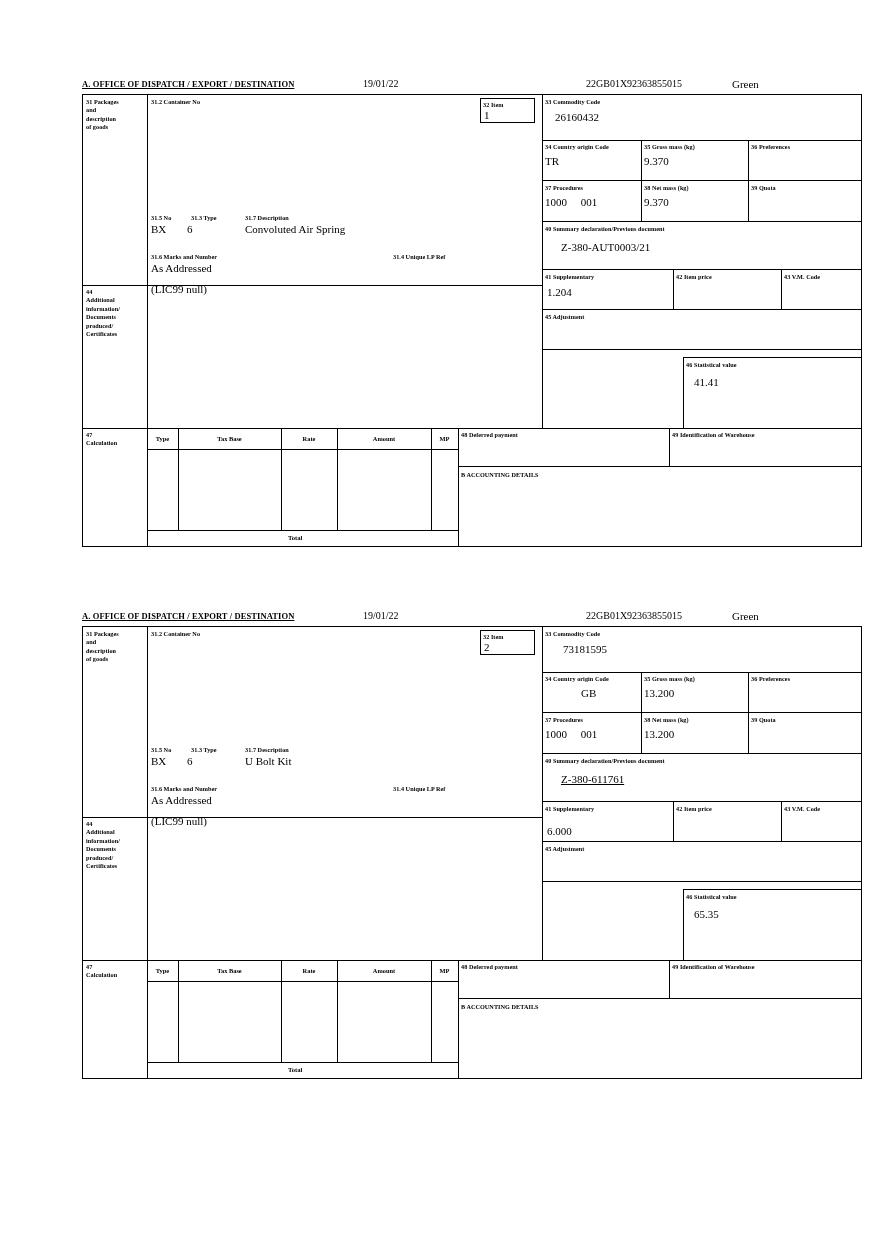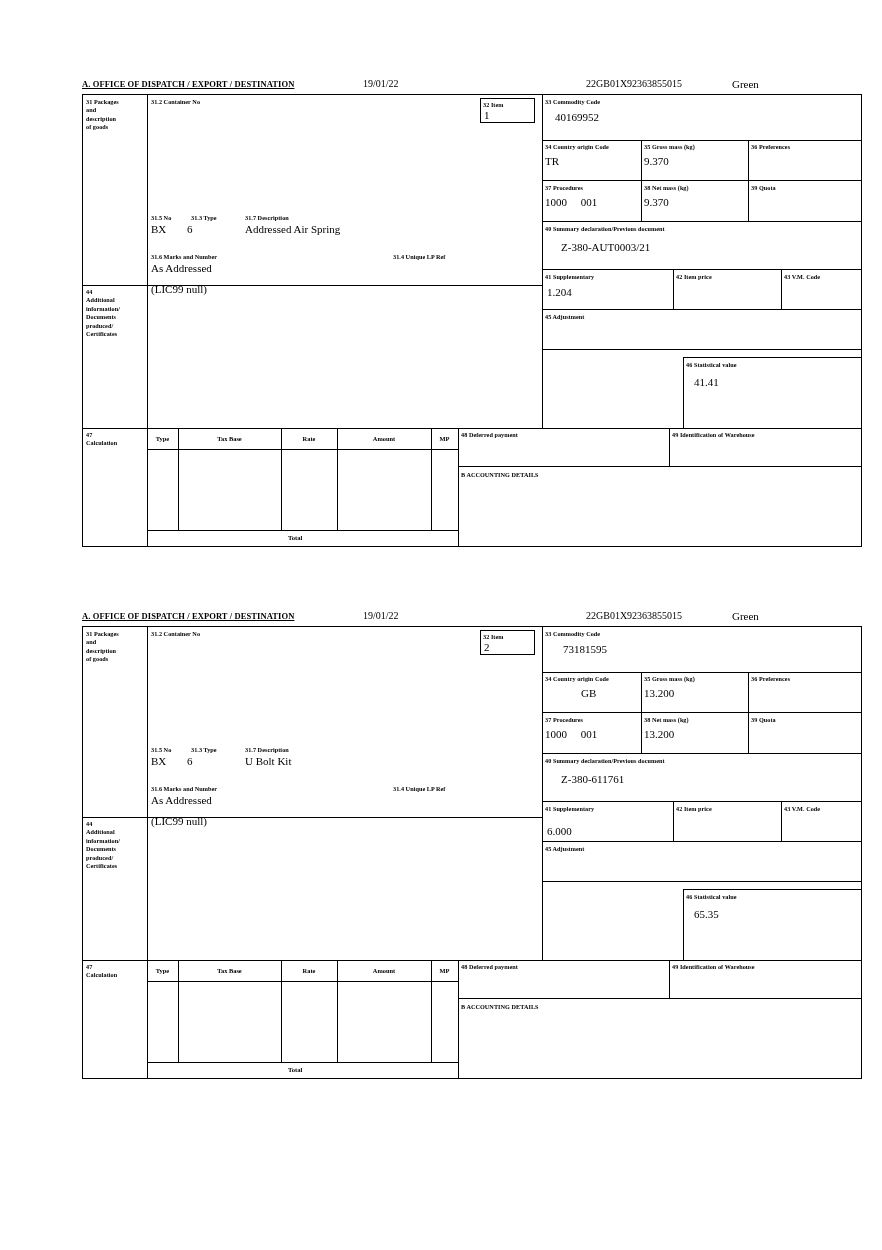--- a/index.html
+++ b/index.html
@@ -170,34 +170,34 @@
 description
 of goods</div>
       <div class="lbl" style="left:68px; top:3px;">31.2 Container No</div>
       <div class="val" style="left:68px; top:13px;"></div>
 
       <div class="lbl" style="left:68px; top:119px;">31.5 No</div>
       <div class="lbl" style="left:108px; top:119px;">31.3 Type</div>
       <div class="lbl" style="left:162px; top:119px;">31.7 Description</div>
       <div class="val big" style="left:68px; top:128px;">BX</div>
       <div class="val big" style="left:104px; top:128px;">6</div>
-      <div class="val big" style="left:162px; top:128px;">Addressed Air Spring</div>
+      <div class="val big" style="left:162px; top:128px;">Convoluted Air Spring</div>
 
       <div class="lbl" style="left:68px; top:158px;">31.6 Marks and Number</div>
       <div class="lbl" style="left:310px; top:158px;">31.4 Unique LP Ref</div>
       <div class="val big" style="left:68px; top:167px;">As Addressed</div>
       <div class="val" style="left:400px; top:167px;"></div>
 
       <div class="itembox" style="left:397px; top:3px; width:55px; height:25px;">
         <div class="lbl" style="left:2px; top:2px;">32 Item</div>
         <div class="val big" style="left:3px; top:10px;">1</div>
       </div>
 
       <div class="lbl" style="left:462px; top:3px;">33 Commodity Code</div>
-      <div class="val big" style="left:472px; top:16px;">40169952</div>
+      <div class="val big" style="left:472px; top:16px;">26160432</div>
 
       <div class="lbl" style="left:462px; top:48px;">34 Country origin Code</div>
       <div class="val big" style="left:462px; top:60px;">TR</div>
       <div class="lbl" style="left:561px; top:48px;">35 Gross mass (kg)</div>
       <div class="val big" style="left:561px; top:60px;">9.370</div>
       <div class="lbl" style="left:668px; top:48px;">36 Preferences</div>
       <div class="val" style="left:668px; top:60px;"></div>
 
       <div class="lbl" style="left:462px; top:89px;">37 Procedures</div>
       <div class="val big" style="left:462px; top:101px; white-space:pre;">1000     001</div>
@@ -328,21 +328,21 @@
       <div class="val" style="left:668px; top:60px;"></div>
 
       <div class="lbl" style="left:462px; top:89px;">37 Procedures</div>
       <div class="val big" style="left:462px; top:101px; white-space:pre;">1000     001</div>
       <div class="lbl" style="left:561px; top:89px;">38 Net mass (kg)</div>
       <div class="val big" style="left:561px; top:101px;">13.200</div>
       <div class="lbl" style="left:668px; top:89px;">39 Quota</div>
       <div class="val" style="left:668px; top:101px;"></div>
 
       <div class="lbl" style="left:462px; top:130px;">40 Summary declaration/Previous document</div>
-      <div class="val big" style="left:478px; top:146px;">Z-380-611761</div>
+      <div class="val big" style="left:478px; top:146px;text-decoration:underline;">Z-380-611761</div>
 
       <div class="lbl" style="left:462px; top:178px;">41 Supplementary</div>
       <div class="val big" style="left:464px; top:198px;text-align:right;">6.000</div>
       <div class="lbl" style="left:593px; top:178px;">42 Item price</div>
       <div class="val" style="left:593px; top:191px;"></div>
       <div class="lbl" style="left:701px; top:178px;">43 V.M. Code</div>
       <div class="val" style="left:701px; top:191px;"></div>
 
       <div class="lbl" style="left:462px; top:218px;">45 Adjustment</div>
       <div class="val" style="left:464px; top:231px;"></div>

